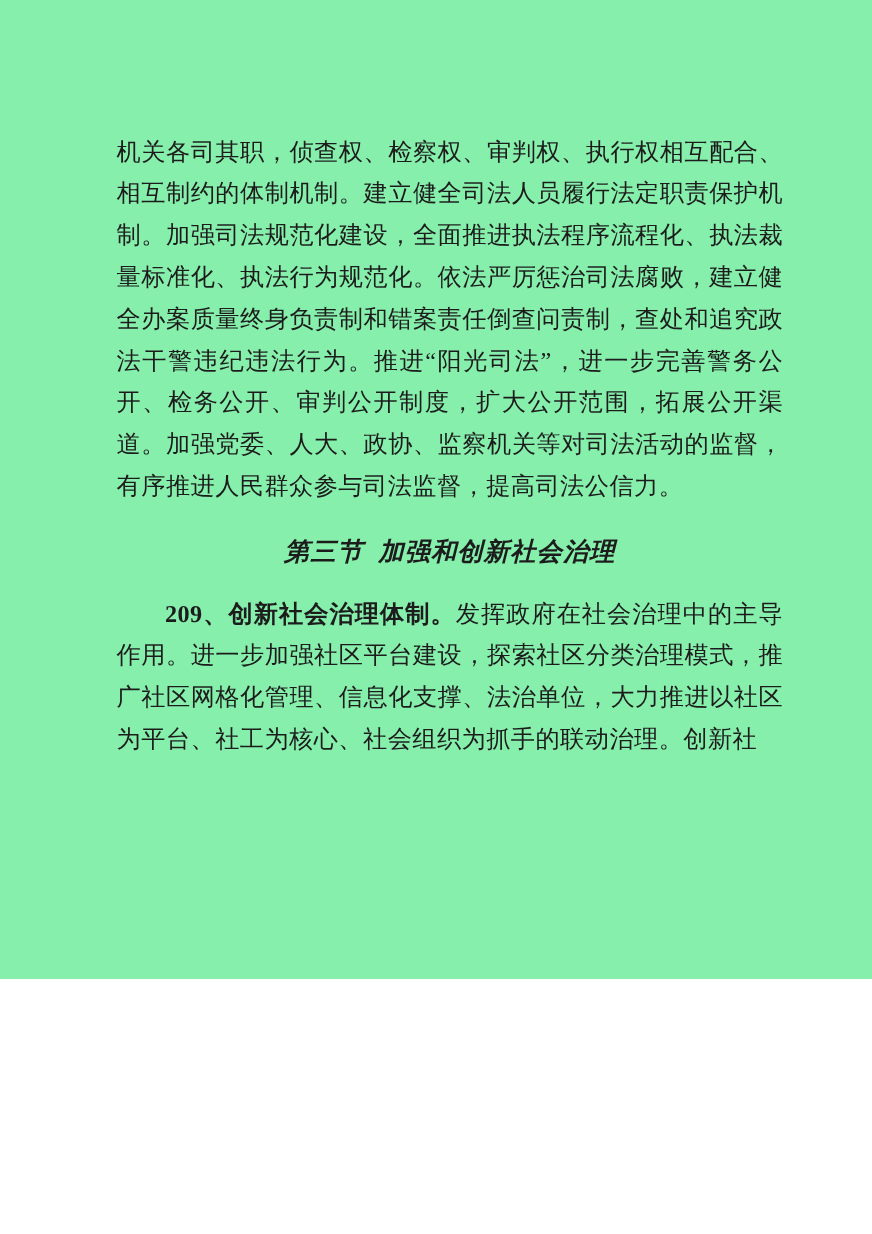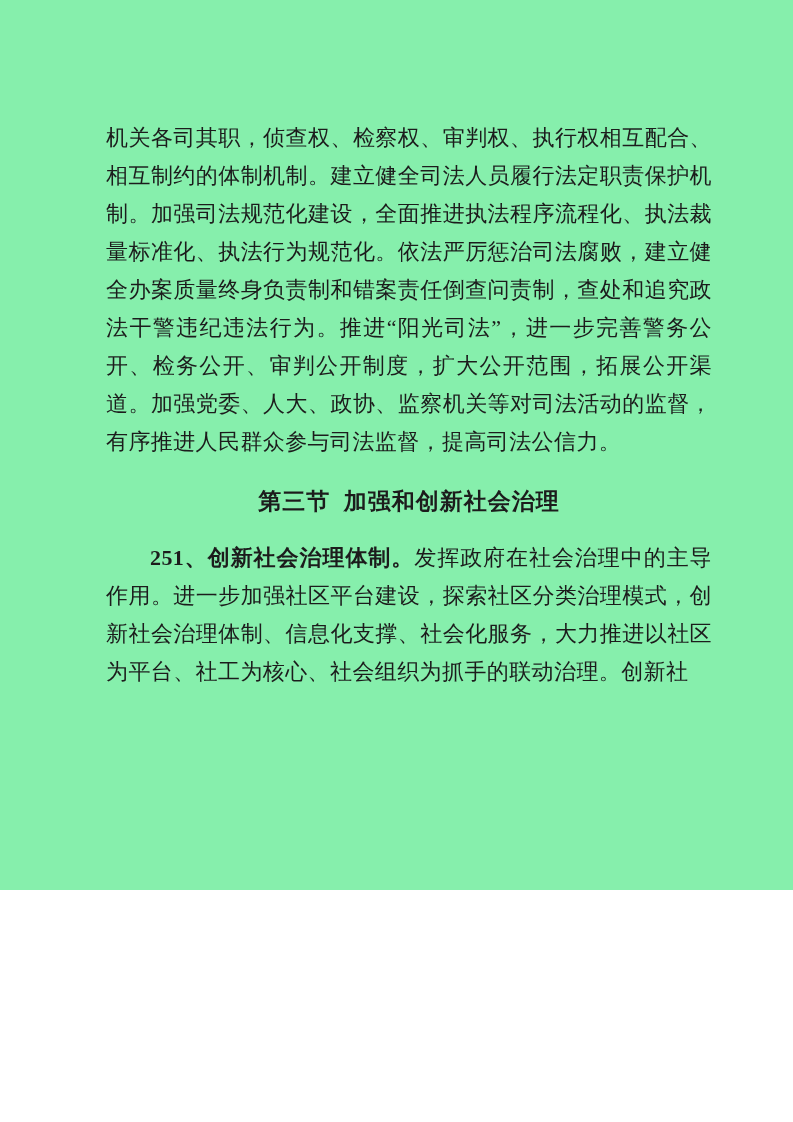--- a/index.html
+++ b/index.html
@@ -38,20 +38,21 @@
     font-weight: bold;
   }
   .section-heading {
     margin: 22px 0 18px 0;
     font-size: 23px;
     line-height: 38px;
     font-weight: bold;
     text-align: center;
     white-space: pre-wrap;
     letter-spacing: 1px;
+    font-style: italic;
   }
   .page-number {
     position: absolute;
     top: 1020px;
     left: 0;
     width: 100%;
     text-align: right;
     font-size: 17px;
     line-height: 24px;
     color: #222222;
@@ -62,19 +63,19 @@
 
 <div class="page">
 
   <div class="text-block">
 
     <p class="body-text">机关各司其职，侦查权、检察权、审判权、执行权相互配合、相互制约的体制机制。建立健全司法人员履行法定职责保护机制。加强司法规范化建设，全面推进执法程序流程化、执法裁量标准化、执法行为规范化。依法严厉惩治司法腐败，建立健全办案质量终身负责制和错案责任倒查问责制，查处和追究政法干警违纪违法行为。推进“阳光司法”，进一步完善警务公开、检务公开、审判公开制度，扩大公开范围，拓展公开渠道。加强党委、人大、政协、监察机关等对司法活动的监督，有序推进人民群众参与司法监督，提高司法公信力。</p>
 
 
     <h2 class="section-heading">第三节  加强和创新社会治理</h2>
 
-    <p class="body-text indent"><span class="lead">251、创新社会治理体制。</span><span>发挥政府在社会治理中的主导作用。进一步加强社区平台建设，探索社区分类治理模式，创新社会治理体制、信息化支撑、社会化服务，大力推进以社区为平台、社工为核心、社会组织为抓手的联动治理。创新社</span></p>
+    <p class="body-text indent"><span class="lead">209、创新社会治理体制。</span><span>发挥政府在社会治理中的主导作用。进一步加强社区平台建设，探索社区分类治理模式，推广社区网格化管理、信息化支撑、法治单位，大力推进以社区为平台、社工为核心、社会组织为抓手的联动治理。创新社</span></p>
 
   </div>
 
   <div class="page-number">96</div>
 
 </div>
 
 </body></html>

